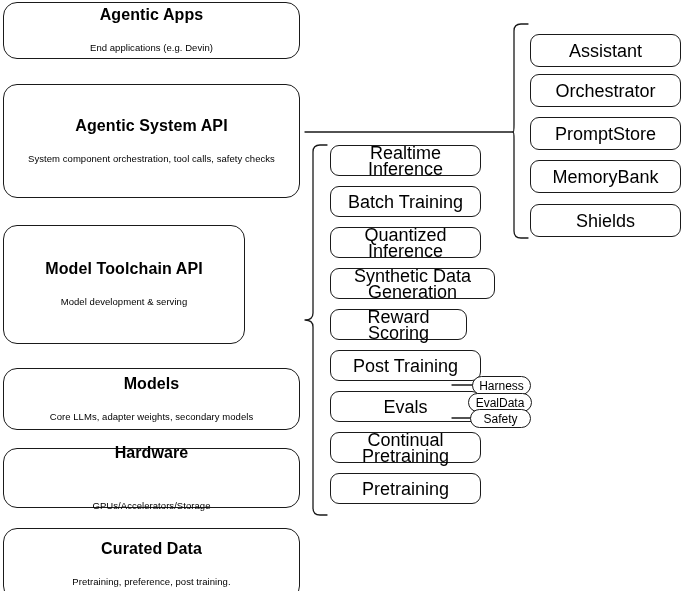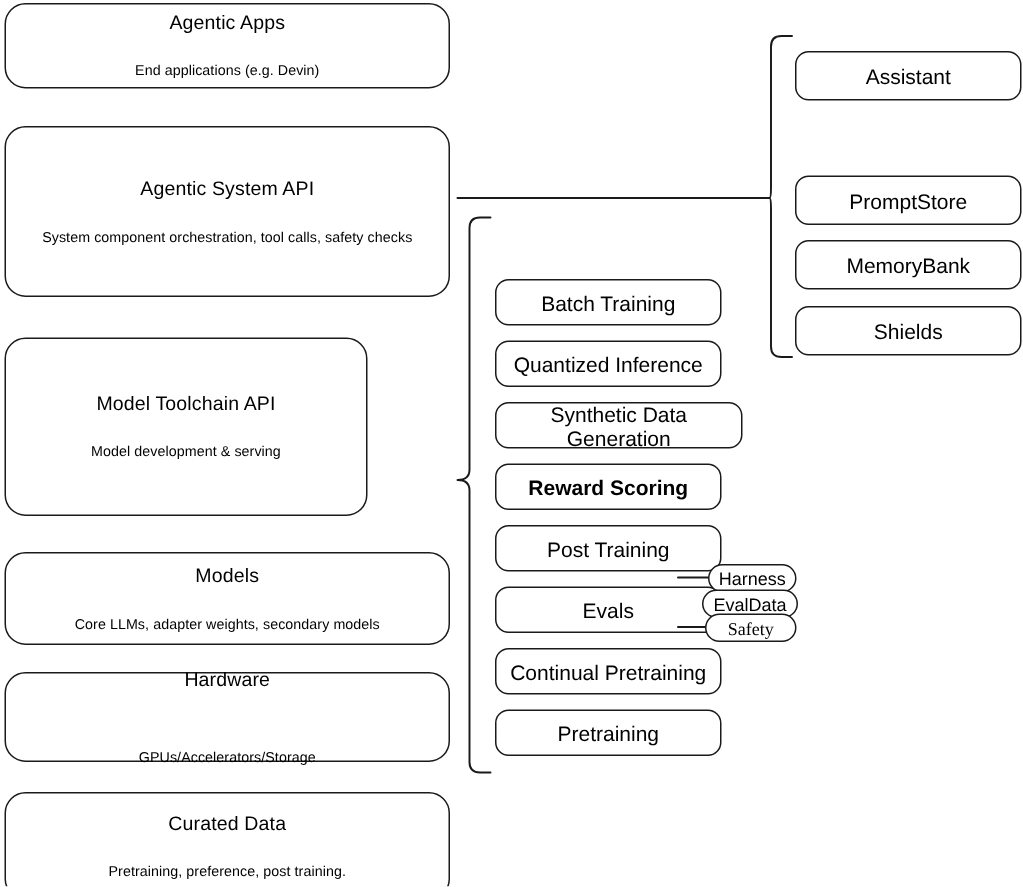--- a/index.html
+++ b/index.html
@@ -29,34 +29,35 @@
     justify-content: center;
     text-align: center;
     color: #000000;
   }
   
   .layer {
     border-radius: 14px;
     padding: 4px 10px;
   }
   .layer .title {
-    font-size: 13px;
+    font-size: 16px;
     line-height: 17px;
     letter-spacing: 0.1px;
+    font-weight: bold;
   }
   .layer .subtitle {
     font-size: 9.5px;
     line-height: 14px;
     margin-top: 18px;
     letter-spacing: 0.05px;
   }
   
   .chip {
     border-radius: 9px;
-    font-size: 14px;
+    font-size: 18px;
     line-height: 16px;
     padding: 0 6px;
   }
   
   .tag {
     border-radius: 999px;
     font-size: 12px;
     line-height: 14px;
     padding: 0 6px;
     border-width: 1.3px;
@@ -120,30 +121,33 @@
   <div class="node layer" style="left:3px; top:448px; width:297px; height:60px;gap:20px;">
     <div class="title">Hardware</div>
     <div class="subtitle">GPUs/Accelerators/Storage</div>
   </div>
 
   <div class="node layer" style="left:3px; top:528px; width:297px; height:72px;">
     <div class="title">Curated Data</div>
     <div class="subtitle">Pretraining, preference, post training.</div>
   </div>
 
+  <div class="node chip" style="left:330px; top:145px; width:151px; height:31px;">
+    <span>Realtime Inference</span>
+  </div>
   <div class="node chip" style="left:330px; top:186px; width:151px; height:31px;">
     <span>Batch Training</span>
   </div>
   <div class="node chip" style="left:330px; top:227px; width:151px; height:31px;">
     <span>Quantized Inference</span>
   </div>
   <div class="node chip" style="left:330px; top:268px; width:165px; height:31px;">
     <span>Synthetic Data Generation</span>
   </div>
-  <div class="node chip" style="left:330px; top:309px; width:151px; height:31px;font-weight:bold;">
+  <div class="node chip" style="left:330px; top:309px; width:137px; height:31px;">
     <span>Reward Scoring</span>
   </div>
   <div class="node chip" style="left:330px; top:350px; width:151px; height:31px;">
     <span>Post Training</span>
   </div>
   <div class="node chip" style="left:330px; top:391px; width:151px; height:31px;">
     <span>Evals</span>
   </div>
   <div class="node chip" style="left:330px; top:432px; width:151px; height:31px;">
     <span>Continual Pretraining</span>
@@ -151,26 +155,29 @@
   <div class="node chip" style="left:330px; top:473px; width:151px; height:31px;">
     <span>Pretraining</span>
   </div>
 
   <div class="node tag" style="left:472px; top:376px; width:59px; height:19px;">
     <span>Harness</span>
   </div>
   <div class="node tag" style="left:468px; top:393px; width:64px; height:19px;">
     <span>EvalData</span>
   </div>
-  <div class="node tag" style="left:470px; top:409px; width:61px; height:19px;font-family:Liberation Serif, serif;">
+  <div class="node tag" style="left:470px; top:409px; width:61px; height:19px;">
     <span>Safety</span>
   </div>
 
   <div class="node chip" style="left:530px; top:34px; width:151px; height:33px;">
     <span>Assistant</span>
+  </div>
+  <div class="node chip" style="left:530px; top:74px; width:151px; height:33px;">
+    <span>Orchestrator</span>
   </div>
   <div class="node chip" style="left:530px; top:117px; width:151px; height:33px;">
     <span>PromptStore</span>
   </div>
   <div class="node chip" style="left:530px; top:204px; width:151px; height:33px;">
     <span>Shields</span>
   </div>
   <div class="node chip" style="left:530px; top:160px; width:151px; height:33px;">
     <span>MemoryBank</span>
   </div>

